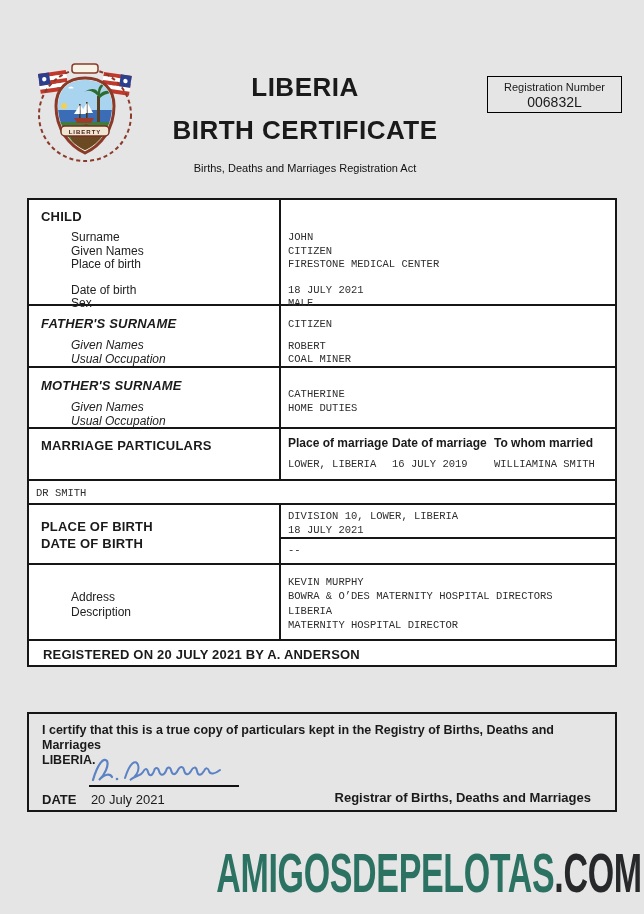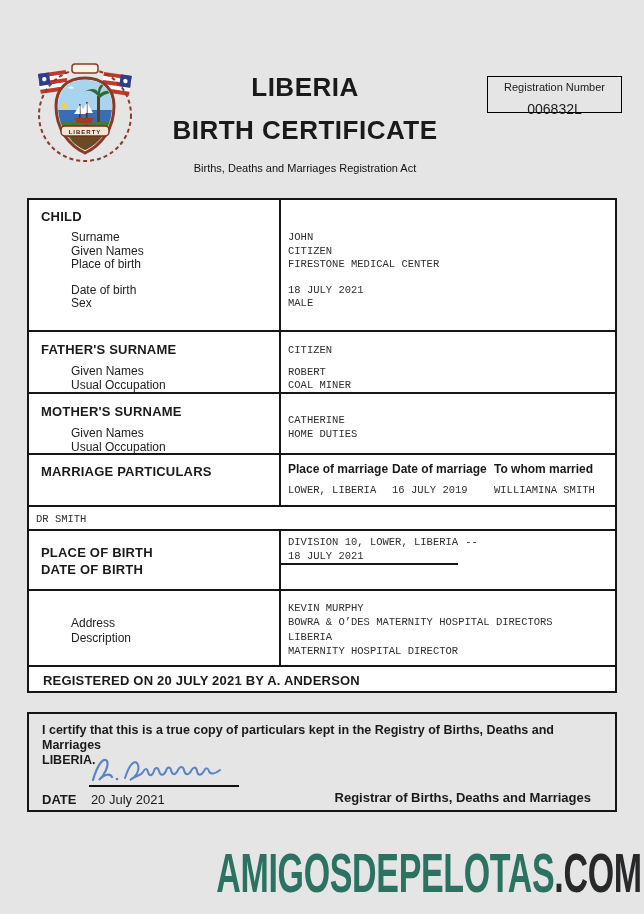--- a/index.html
+++ b/index.html
@@ -13,48 +13,48 @@
   .emblem { position:absolute; left:30px; top:62px; width:110px; height:106px; }
   .title-block { position:absolute; left:150px; top:72px; width:310px; text-align:center; }
   .country-title { font-size:26px; font-weight:bold; letter-spacing:0.5px; }
   .doc-title { font-size:26px; font-weight:bold; letter-spacing:0.5px; margin-top:12px; }
   .act-subtitle { font-size:11px; margin-top:16px; color:#111; }
   .regbox {
     position:absolute; left:487px; top:76px; width:135px; height:37px;
     border:1px solid #000; text-align:center; padding-top:4px;
   }
   .regbox .reg-label { font-size:11px; }
-  .regbox .reg-value { font-size:14px; margin-top:8px; }
+  .regbox .reg-value { font-size:14px; margin-top:1px; }
 
   
   .main-table {
     position:absolute; left:27px; top:198px; width:590px;
     border:2px solid #161616; background:#fff;
   }
   .row { display:flex; }
   .row + .row { border-top:2px solid #161616; }
   .cell-l { width:252px; border-right:2px solid #161616; }
   .cell-r { flex:1; }
   .sec-title { font-size:13px; font-weight:bold; letter-spacing:0.2px; line-height:16px; }
   .lbl { font-size:12px; line-height:13.5px; color:#222; }
   .mono { font-family:"Liberation Mono", monospace; font-size:10.5px; line-height:13.5px; color:#2e2e2e; }
   .spacer { display:block; }
 
   
-  .r-child { height:130px; }
+  .r-child { height:104px; }
   .r-child .cell-l { padding:9px 0 0 12px; }
   .r-child .labels { margin:6px 0 0 30px; }
   .r-child .cell-r { padding:9px 0 0 7px; }
   .r-child .cell-r .spacer-top { height:22px; }
   .gap-line { height:12px; }
 
   
   .r-parent { height:62px; }
   .r-parent.mother { height:61px; }
-  .r-parent .cell-l { padding:10px 0 0 12px; }
+  .r-parent .cell-l { padding:10px 0 0 12px;font-style:italic; }
   .r-parent .labels { margin:7px 0 0 30px; }
   .r-parent .cell-r { padding:12px 0 0 7px; }
   .r-parent .cell-r .gap { height:8px; }
 
   
   .r-marriage { height:52px; }
   .r-marriage .cell-l { padding:9px 0 0 12px; }
   .r-marriage .cell-r { padding:7px 0 0 7px; display:flex; }
   .mcol { }
   .mcol-1 { width:104px; }
@@ -65,21 +65,21 @@
 
   
   .r-doctor { height:24px; }
   .r-doctor .cell-l { padding:4px 0 0 16px; }
   .r-doctor .cell-r { padding:6px 0 0 7px; }
 
   
   .r-birth { height:60px; }
   .r-birth .cell-l { padding:13px 0 0 12px; }
   .r-birth .cell-l .sec-title { line-height:17px; }
-  .r-birth .cell-r { display:flex; flex-direction:row; }
+  .r-birth .cell-r { display:flex; flex-direction:column; }
   .r-birth .sub-top { height:34px; border-bottom:2px solid #161616; padding:4px 0 0 7px; }
   .r-birth .sub-top .mono { line-height:14px; }
   .r-birth .sub-bottom { flex:1; padding:5px 0 0 7px; }
 
   
   .r-informant { height:76px; }
   .r-informant .cell-l { padding:10px 0 0 12px; }
   .r-informant .cell-l .sec-title { line-height:14px; }
   .r-informant .cell-l .sp { height:15px; }
   .r-informant .labels { margin-left:30px; }

